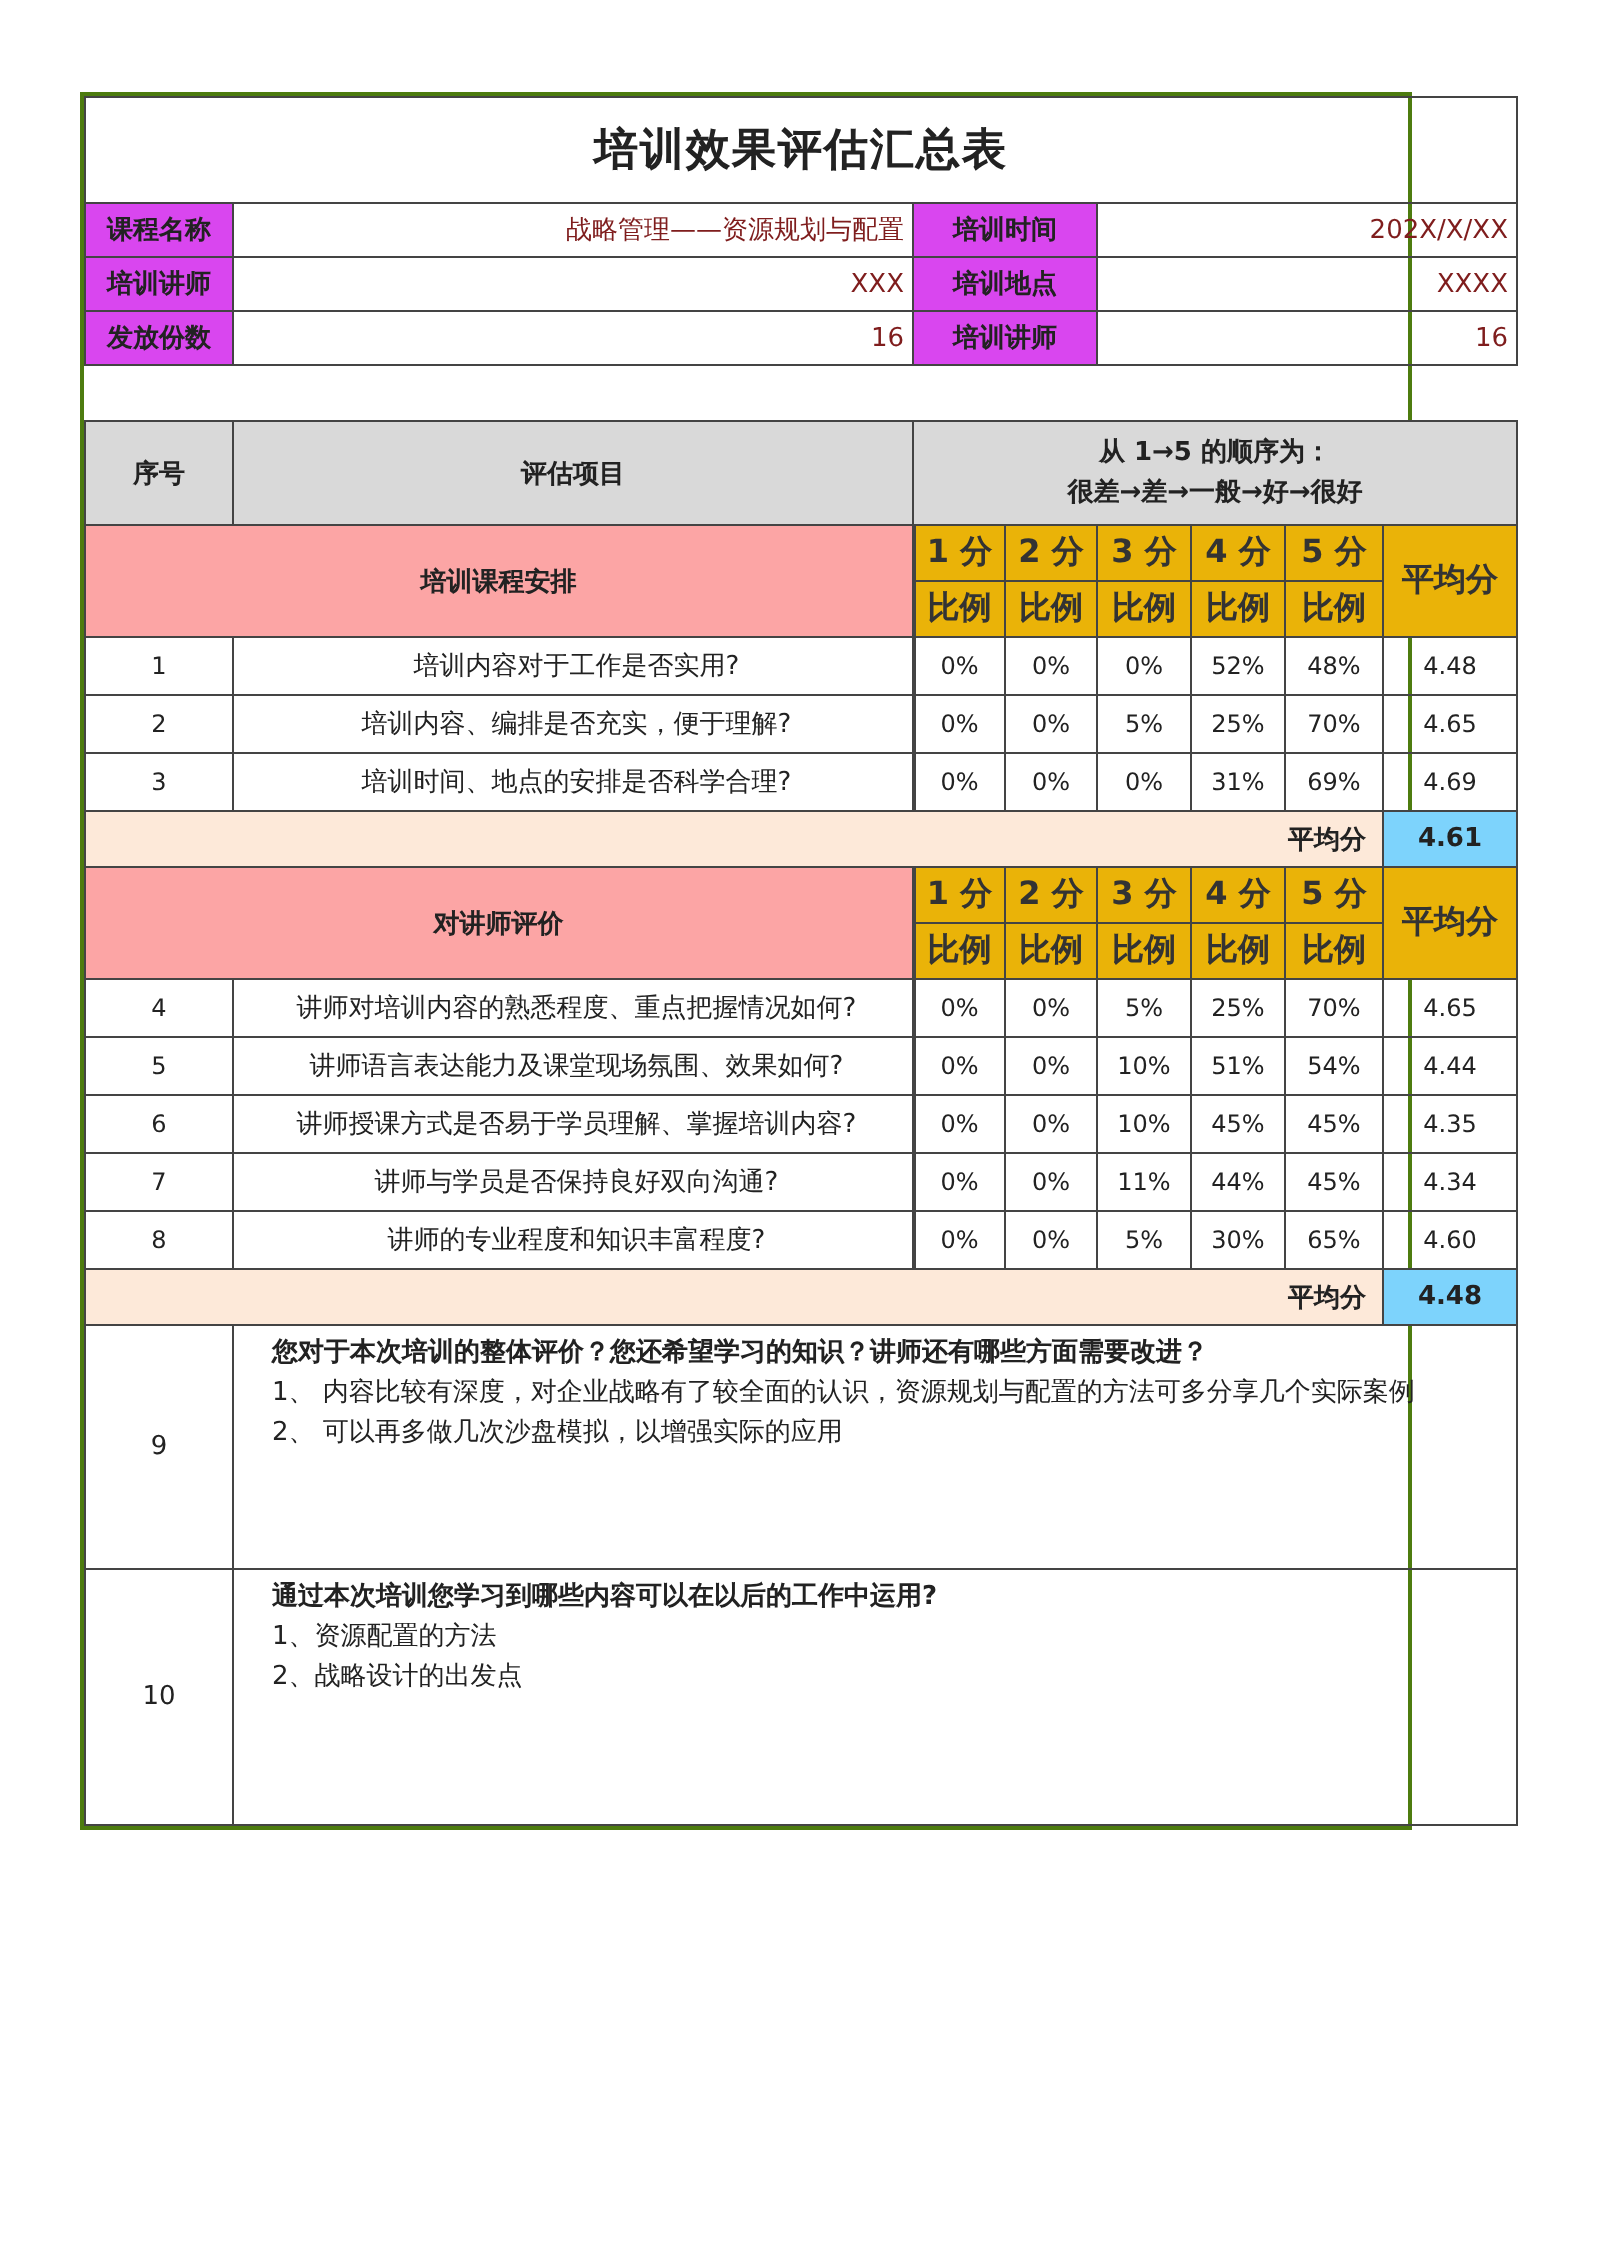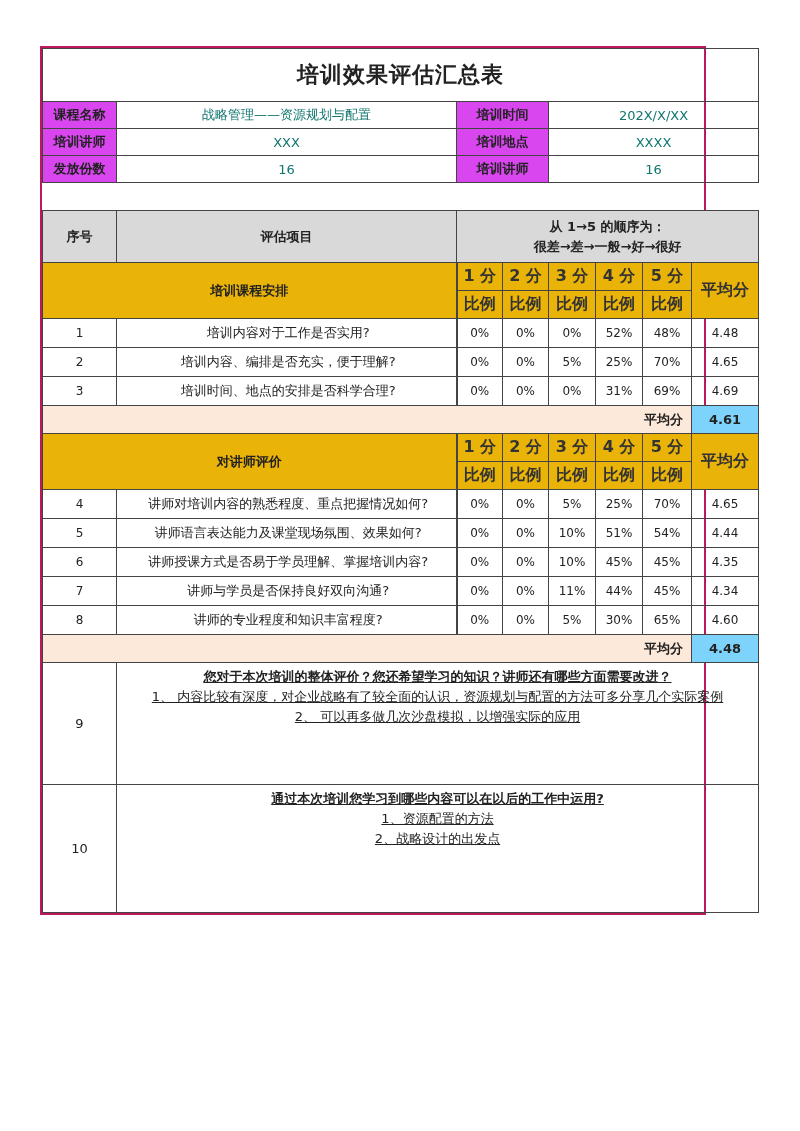--- a/index.html
+++ b/index.html
@@ -1,32 +1,32 @@
 <!DOCTYPE html>
 <html><head>
 <meta charset="utf-8">
 <style>
   html, body { margin:0; padding:0; background:#ffffff; }
   body { width:800px; height:1131px; position:relative; font-family:"DejaVu Sans", "Liberation Sans", sans-serif; color:#222; }
-  .sheet { position:absolute; left:40px; top:46px; width:666px; border:2px solid #be185d; box-sizing:border-box; }
+  .sheet { position:absolute; left:40px; top:46px; width:666px; border:2px solid #4d7c0f; box-sizing:border-box; }
   table { border-collapse:collapse; width:100%; table-layout:fixed; }
   td { border:1px solid #444; text-align:center; vertical-align:middle; font-size:13px; padding:0 4px; overflow:hidden; white-space:nowrap; }
   .title { height:52px; font-size:22px; font-weight:bold; letter-spacing:1px; }
   .lbl { background:#d946ef; font-weight:bold; font-size:13px; }
-  .val { font-size:13px; color:#0f766e; }
+  .val { font-size:13px; color:#7f1d1d;text-align:right; }
   .gap { height:27px; border-left:none; border-right:none; }
   .hdr { background:#d9d9d9; font-weight:bold; }
-  .sec { background:#eab308; font-weight:bold; }
+  .sec { background:#fca5a5; font-weight:bold; }
   .sub { background:#eab308; font-size:16px; color:#333; height:27px;font-weight:bold; }
   .row td { height:28px; font-size:12px; }
   .row .q { text-align:center; padding-left:8px; font-size:13px; }
   .avgrow td.avglbl { background:#fde9d9; text-align:right; font-weight:bold; padding-right:8px; height:27px; }
   .avgrow td.avgval { background:#7dd3fc; font-weight:bold; }
   .open td { vertical-align:middle; }
-  .open .content { text-align:center; vertical-align:top; padding:4px 8px; white-space:normal; line-height:20px; font-size:13px;text-decoration:underline; }
+  .open .content { text-align:left; vertical-align:top; padding:4px 19px; white-space:normal; line-height:20px; font-size:13px; }
   .open .content .qt { font-weight:bold; }
   .thick-l { border-left:2px solid #444; }
 </style>
 </head>
 <body>
 
 <div class="sheet">
 <table>
   <colgroup>
     <col style="width:74px">

